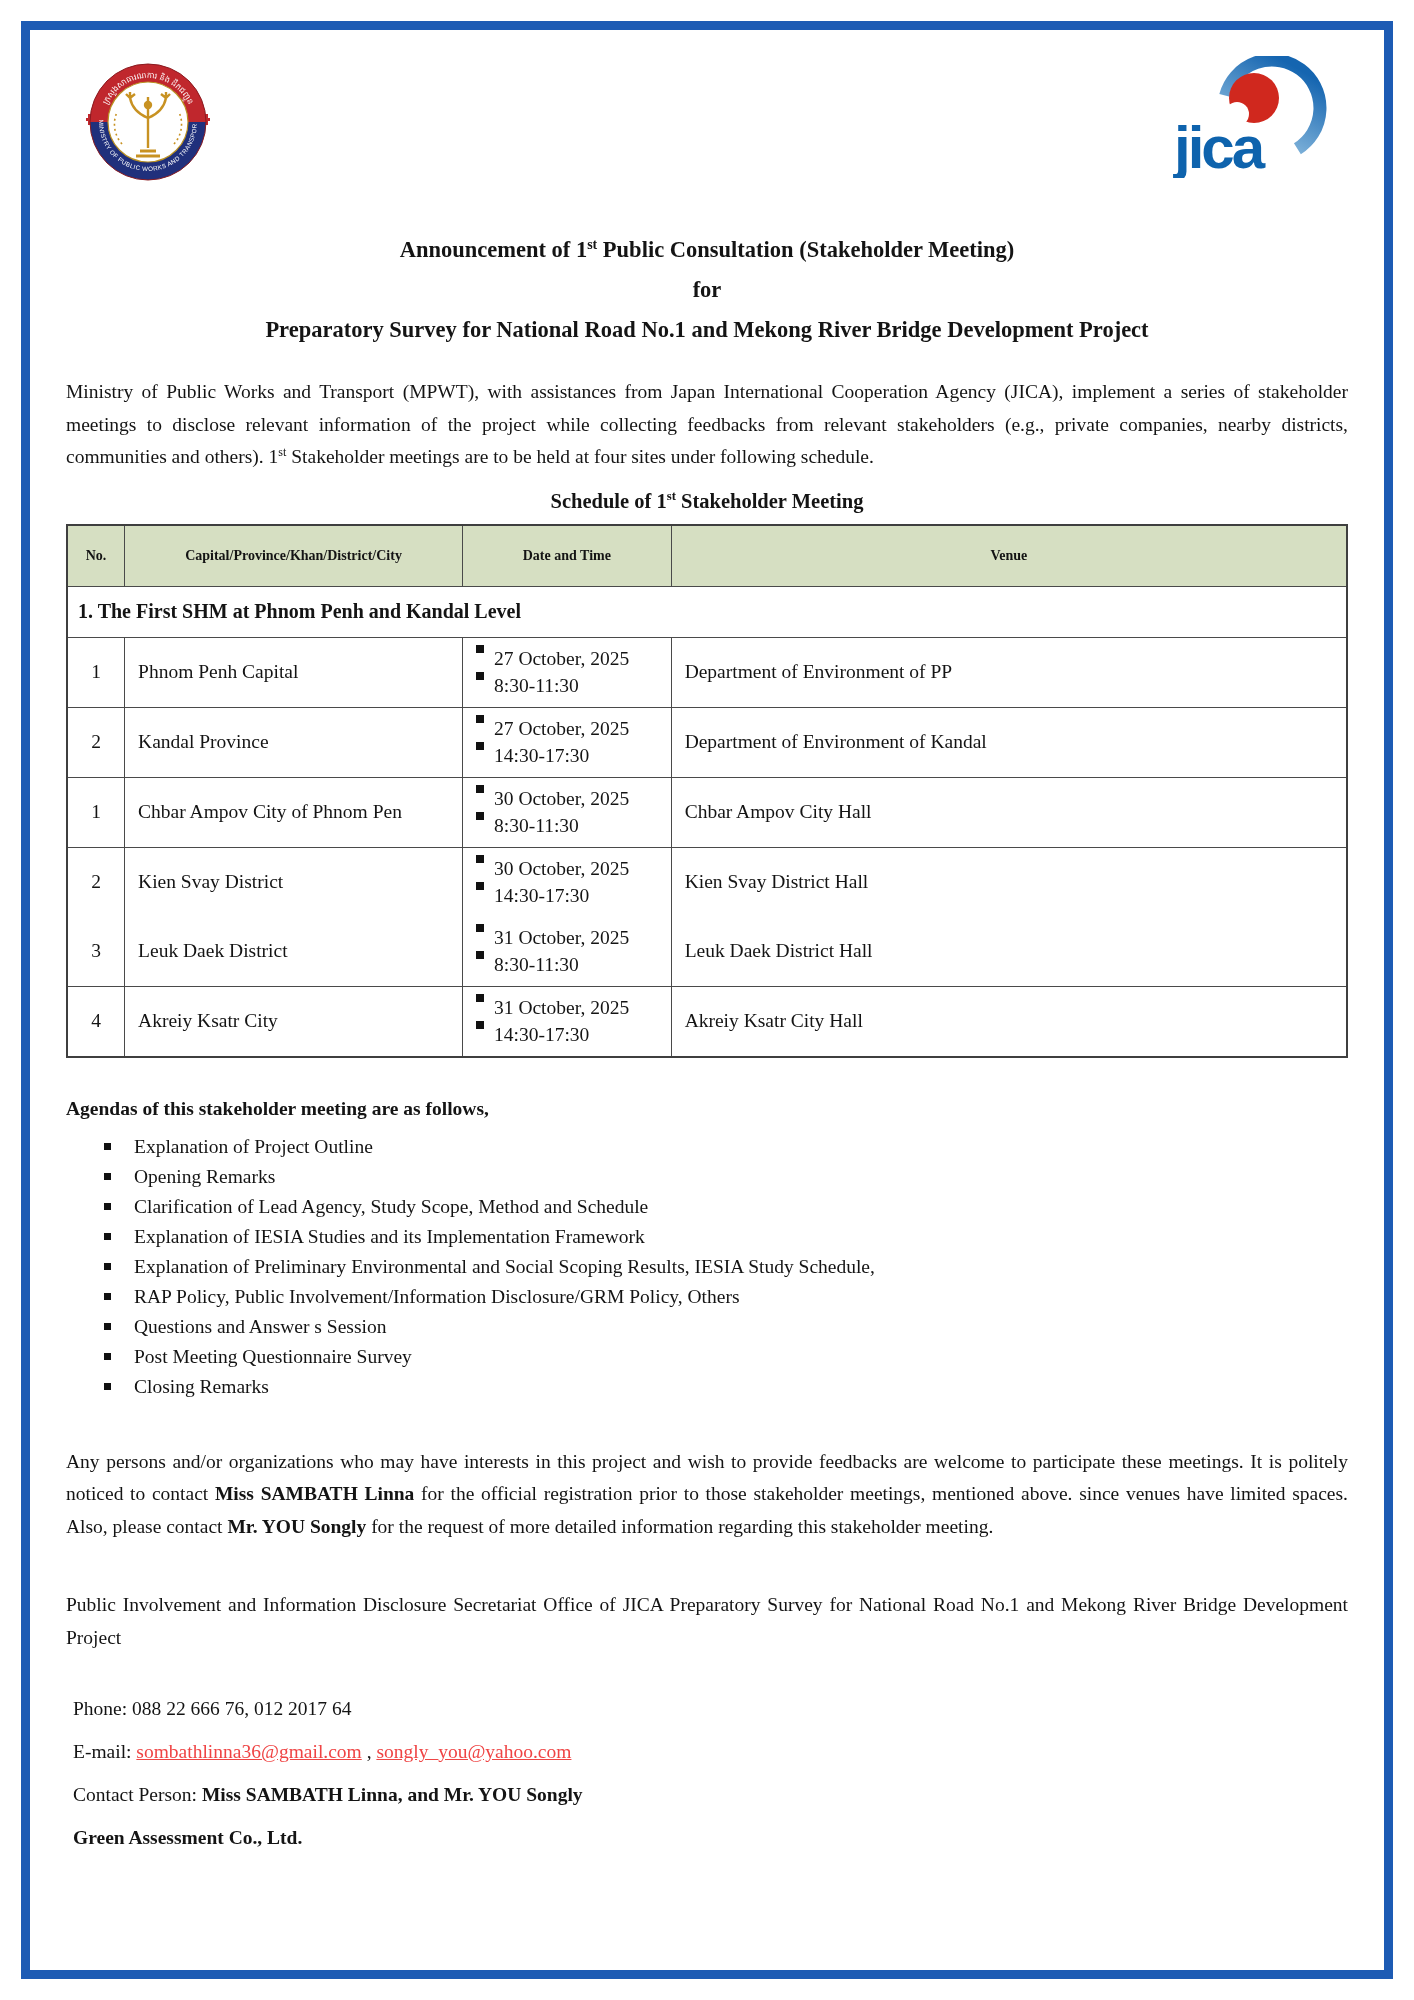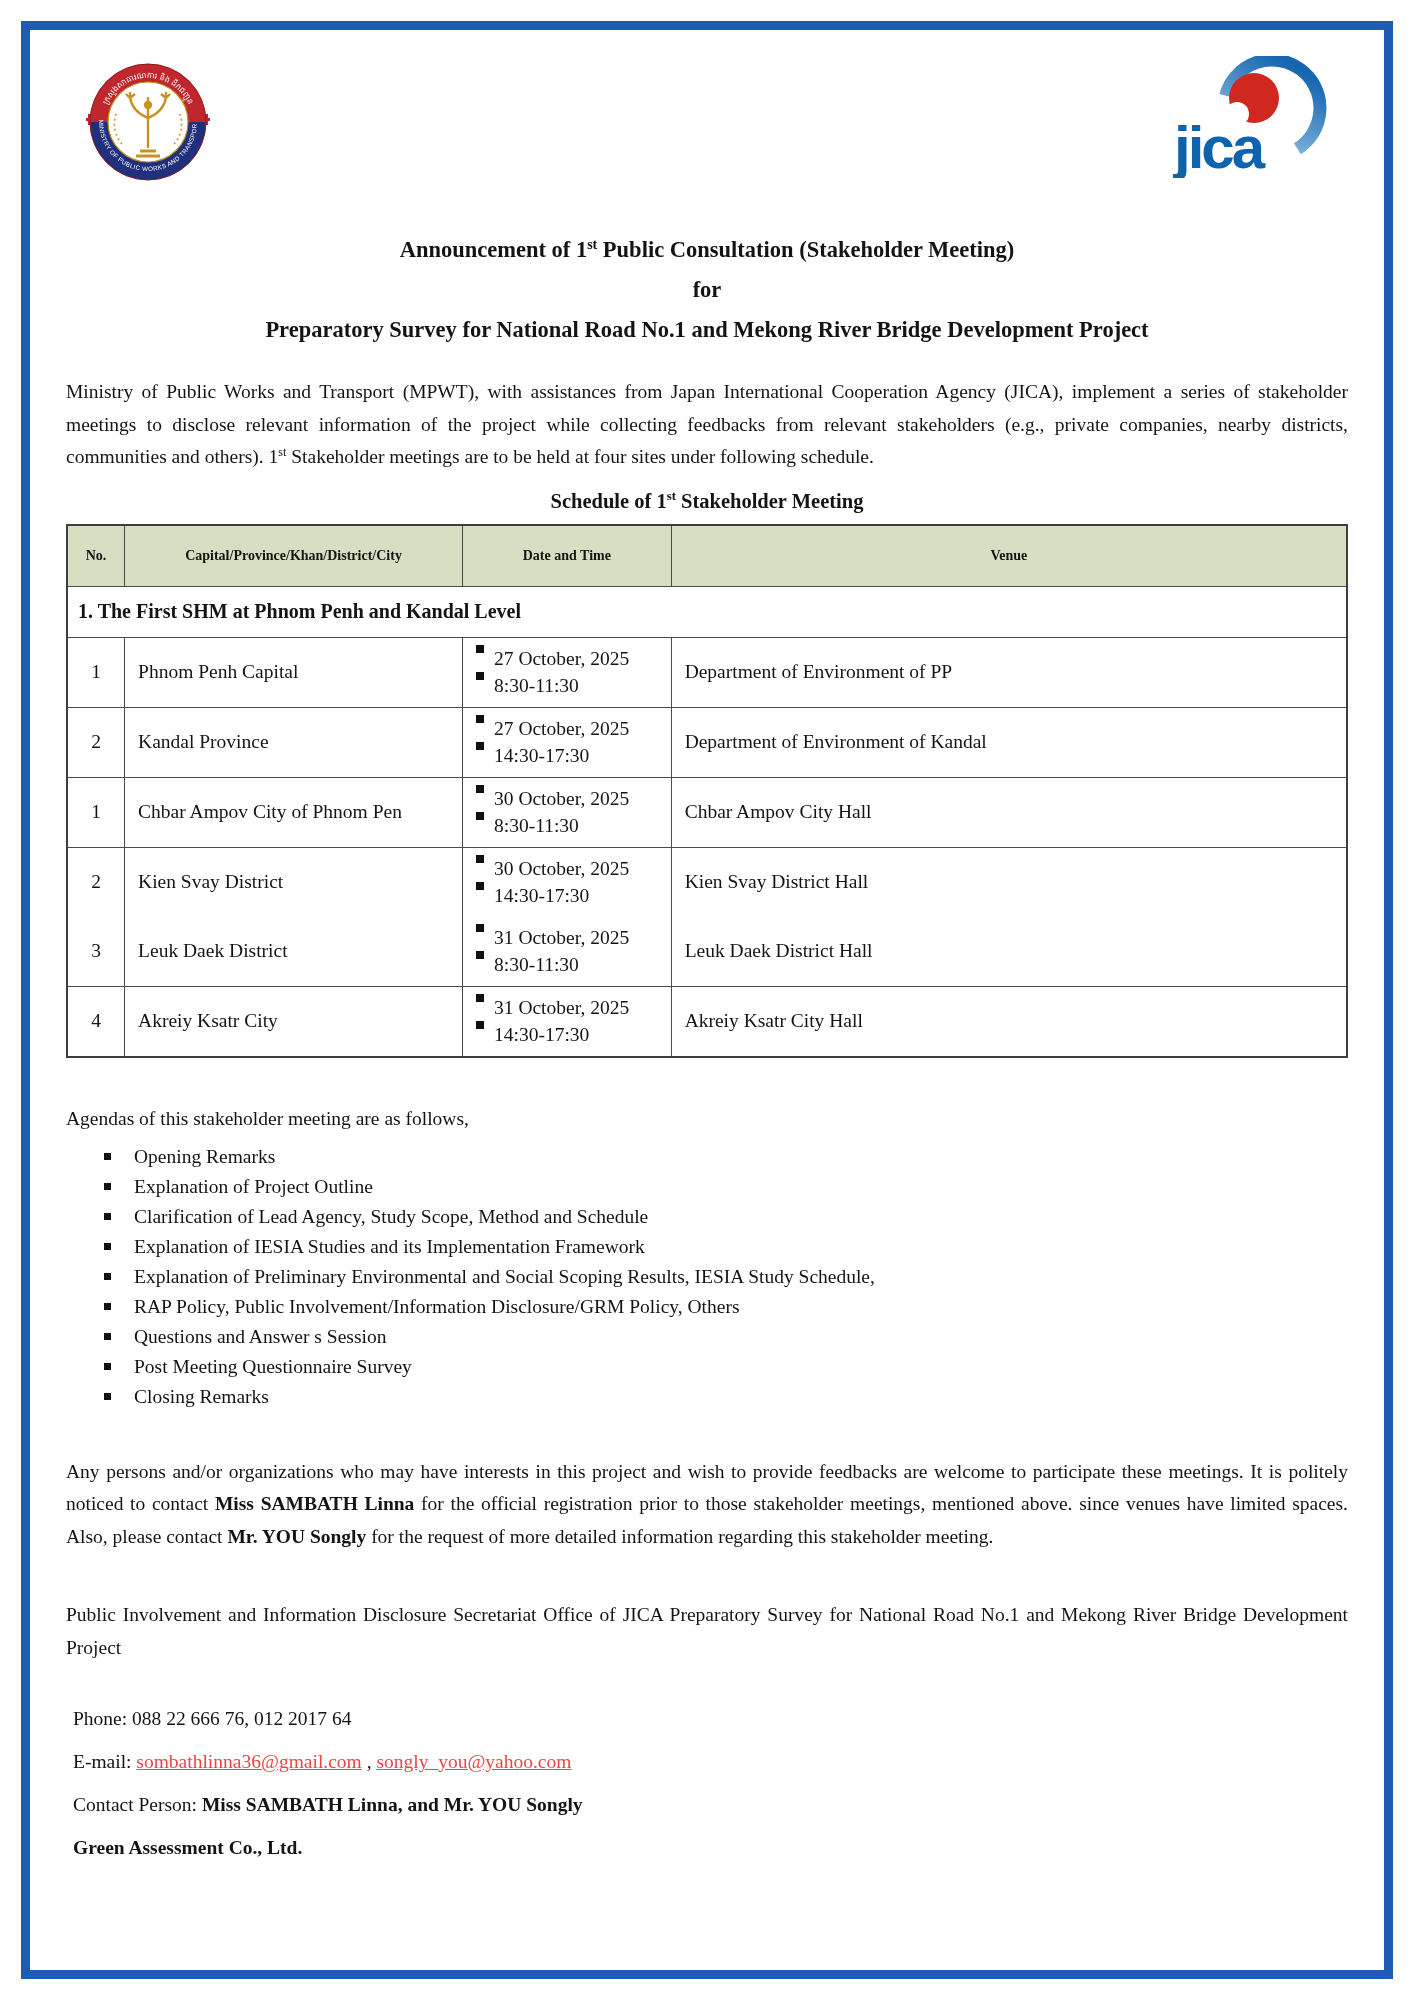--- a/index.html
+++ b/index.html
@@ -31,21 +31,21 @@
   tr.data td{height:61px;}
   td.no{text-align:center;}
   td.loc,td.venue{padding:0 13px;}
   td.dt{padding:4px 6px 4px 13px;vertical-align:middle;}
   .dt-line{display:flex;align-items:flex-start;line-height:27px;}
   .sq{width:8px;height:8px;background:#111;display:inline-block;margin-right:10px;flex:none;}
   tr.hide-bb td{border-bottom-style:hidden;}
   tr.hide-bt td{border-top-style:hidden;}
 
   
-  .agenda-intro{margin-top:50px;font-size:19.5px;}
+  .agenda-intro{margin-top:40px;font-size:19.5px;font-weight:bold;}
   .agenda-list{margin-top:12px;}
   .agenda-item{display:flex;align-items:center;line-height:30px;font-size:19.5px;padding-left:38px;}
   .agenda-item .sq2{width:7px;height:7px;background:#111;margin-right:23px;flex:none;}
 
   .closing{margin-top:44px;}
   .secretariat{margin-top:46px;}
   .bold{font-weight:700;}
 
   .contact-line{font-size:19.5px;line-height:30px;margin-top:13px;margin-left:7px;}
   .contact-first{margin-top:40px;}
@@ -233,25 +233,25 @@
         </td>
         <td class="venue">Akreiy Ksatr City Hall</td>
       </tr>
     </tbody>
       </table>
 
     <div class="agenda-intro">Agendas of this stakeholder meeting are as follows,</div>
     <div class="agenda-list">
       <div class="agenda-item">
           <span class="sq2"></span>
+          <span>Explanation of Project Outline</span>
+        </div>
+      <div class="agenda-item">
+          <span class="sq2"></span>
           <span>Opening Remarks</span>
-        </div>
-      <div class="agenda-item">
-          <span class="sq2"></span>
-          <span>Explanation of Project Outline</span>
         </div>
       <div class="agenda-item">
           <span class="sq2"></span>
           <span>Clarification of Lead Agency, Study Scope, Method and Schedule</span>
         </div>
       <div class="agenda-item">
           <span class="sq2"></span>
           <span>Explanation of IESIA Studies and its Implementation Framework</span>
         </div>
       <div class="agenda-item">

